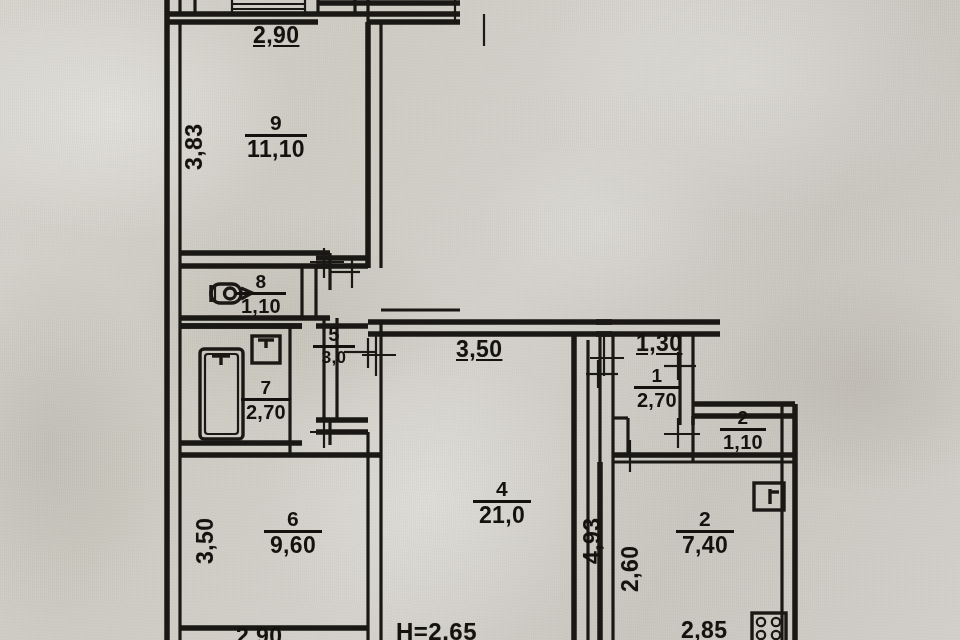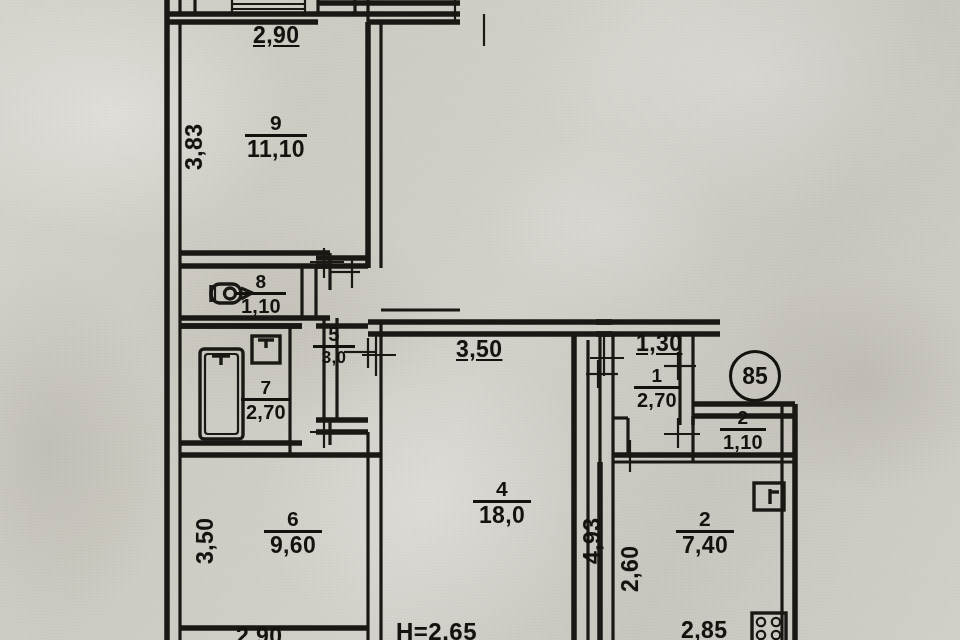--- a/index.html
+++ b/index.html
@@ -327,38 +327,37 @@
   <div class="room-label" style="left:308px; top:324px; width:52px;">
     <span class="room-num" style="font-size:20px;">5</span>
     <span class="room-rule" style="width:42px;"></span>
     <span class="room-area" style="font-size:17px;">3,0</span>
   </div>
 
   <div class="lbl dim-h" style="left:456px; top:336px;">3,50</div>
 
   <div class="lbl dim-h" style="left:636px; top:330px;">1,30</div>
 
-  <div class="apt-circle" style="left:729px; top:350px;">85</div>
 
   <div class="room-label" style="left:628px; top:366px; width:58px;">
     <span class="room-num" style="font-size:19px;">1</span>
     <span class="room-rule" style="width:46px;"></span>
     <span class="room-area" style="font-size:20px;">2,70</span>
   </div>
 
   <div class="room-label" style="left:714px; top:408px; width:58px;">
     <span class="room-num" style="font-size:19px;">2</span>
     <span class="room-rule" style="width:46px;"></span>
     <span class="room-area" style="font-size:20px;">1,10</span>
   </div>
 
   <div class="room-label" style="left:463px; top:478px; width:78px;">
     <span class="room-num">4</span>
     <span class="room-rule" style="width:58px;"></span>
-    <span class="room-area">18,0</span>
+    <span class="room-area">21,0</span>
   </div>
 
   <div class="room-label" style="left:251px; top:508px; width:84px;">
     <span class="room-num">6</span>
     <span class="room-rule" style="width:58px;"></span>
     <span class="room-area">9,60</span>
   </div>
 
   <div class="room-label" style="left:663px; top:508px; width:84px;">
     <span class="room-num">2</span>

